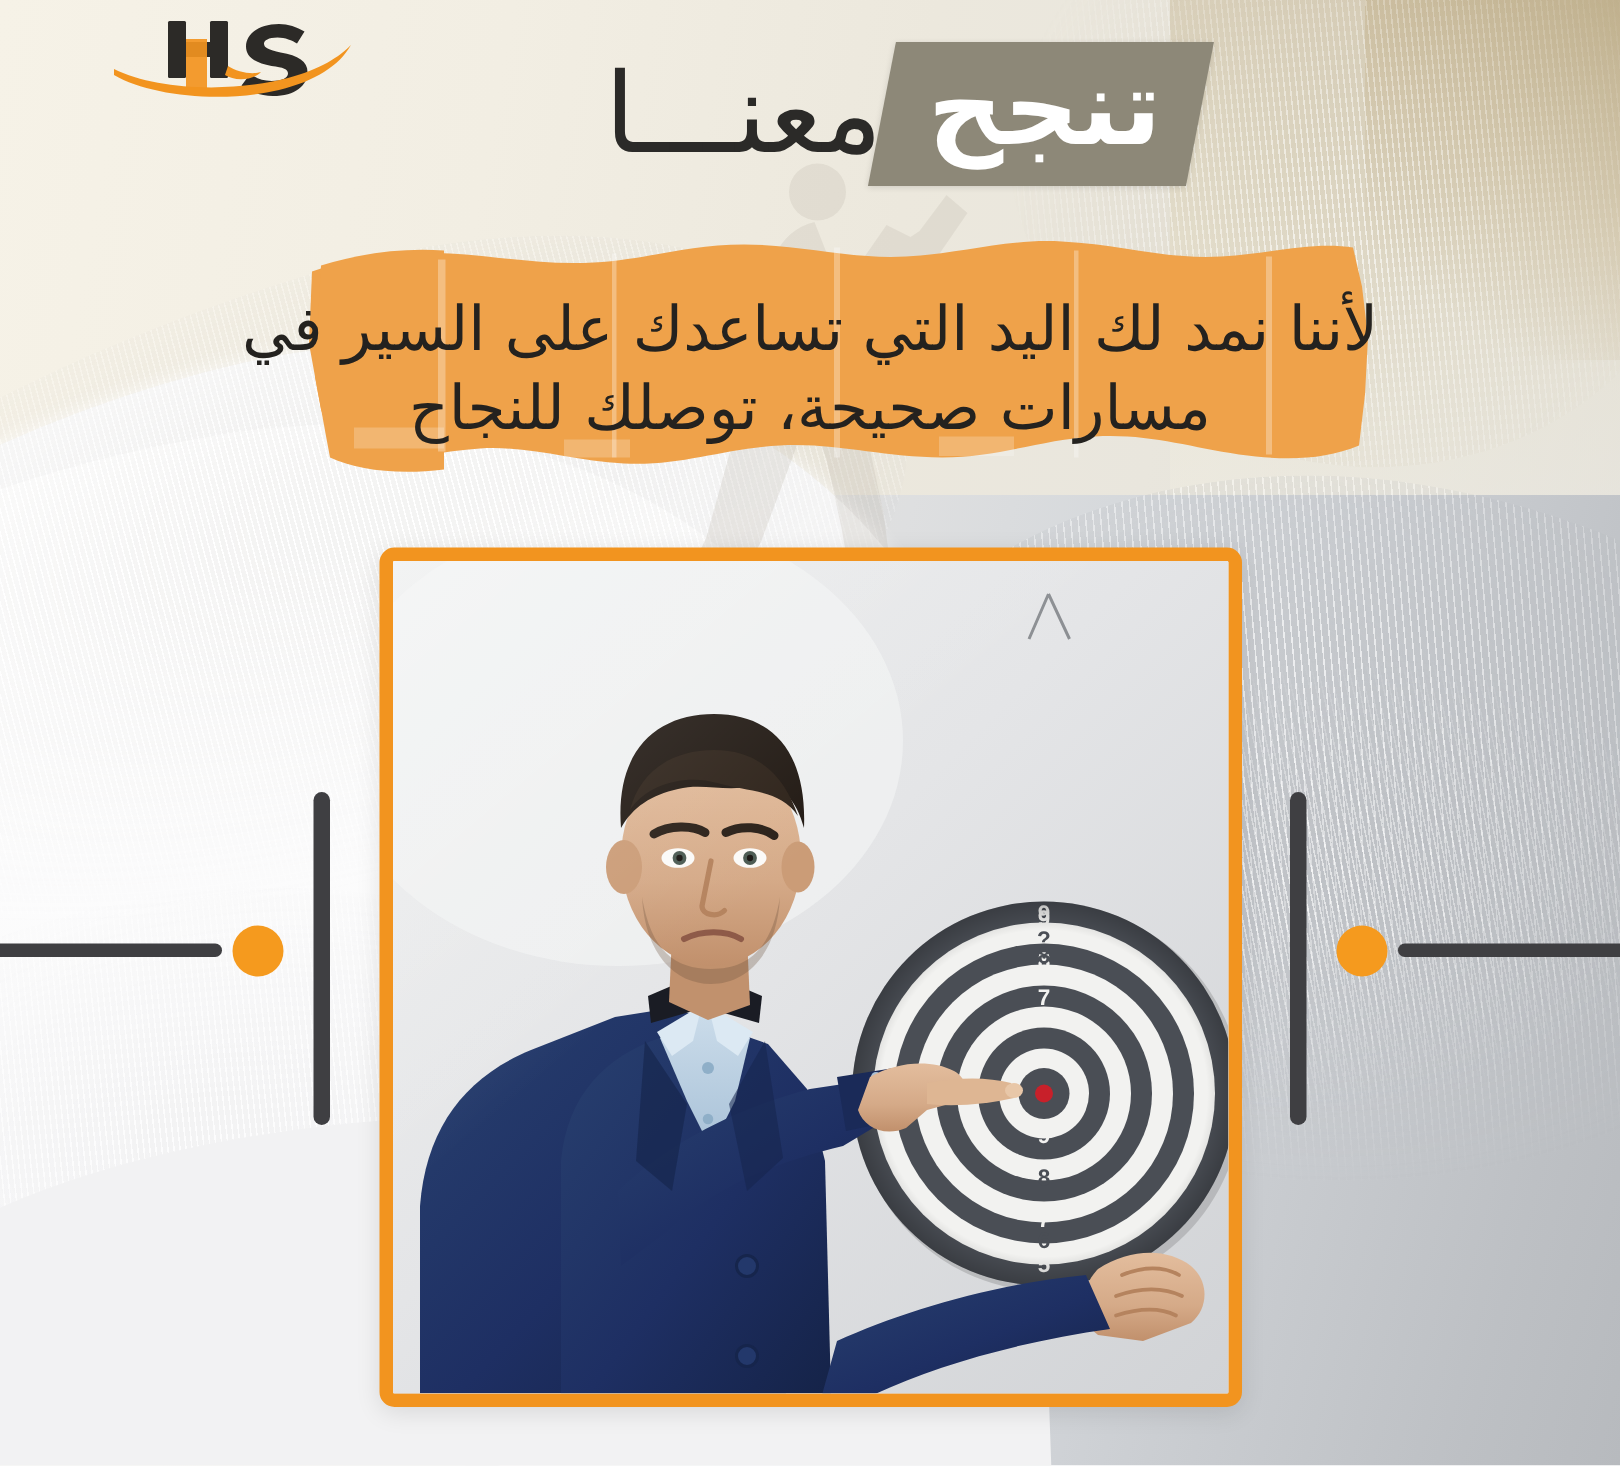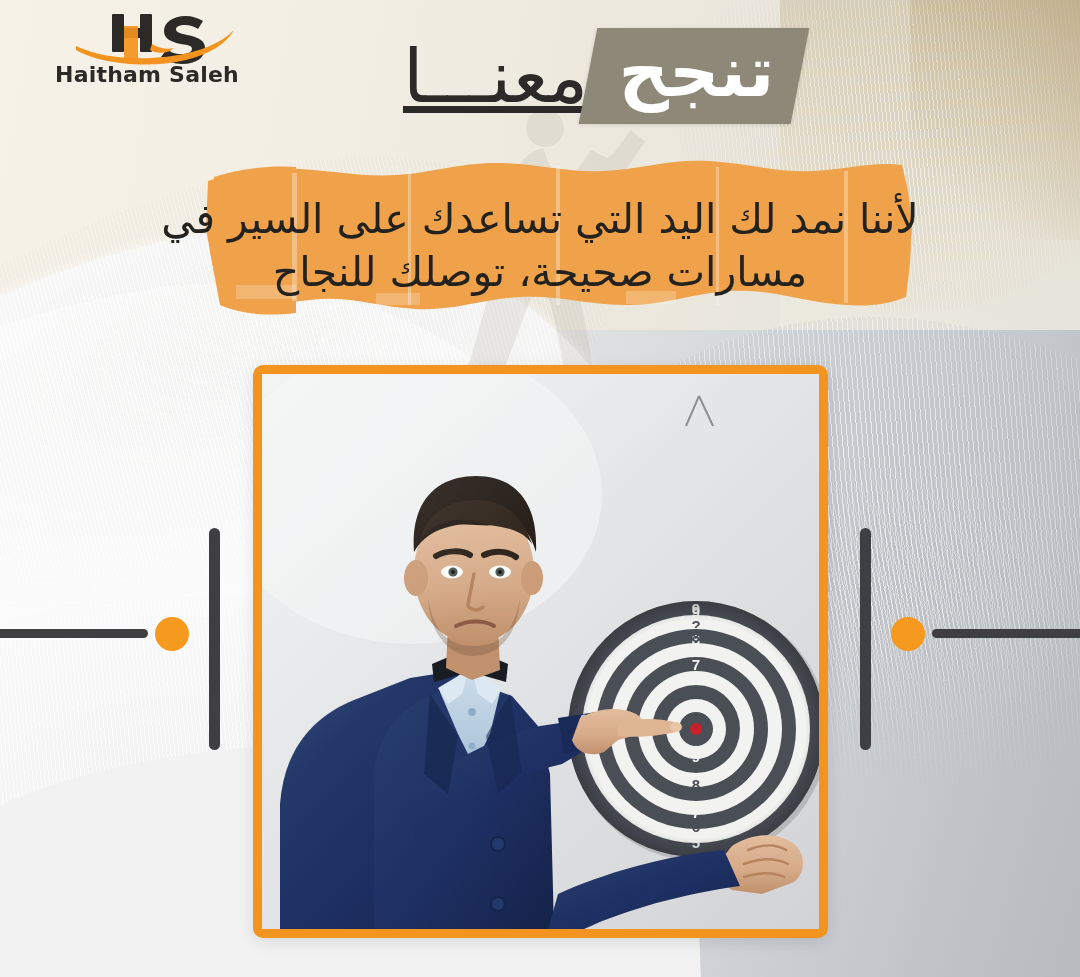--- a/index.html
+++ b/index.html
@@ -174,21 +174,20 @@
   .headline-word-plain {
     font-family: "DejaVu Sans", sans-serif;
     font-size: 74px;
     font-weight: 400;
     color: #2b2a28;
     letter-spacing: 0;
     line-height: 1;
     direction: rtl;
     white-space: nowrap;
     margin-left: 10px;
-    text-decoration: underline;
   }
   .headline-badge {
     position: relative;
     background: #8d8878;
     transform: skewX(-11deg);
     padding: 8px 26px 14px 30px;
     box-shadow: 0 1px 4px rgba(0,0,0,.12);
   }
   .headline-badge > span {
     display: block;
@@ -321,21 +320,20 @@
           <rect x="72" y="4" width="12" height="38" rx="1"></rect>
           <rect x="44" y="18" width="40" height="10"></rect>
           <path d="M118 6 C104 6 96 13 96 21 C96 28 102 32 113 34 C121 35 124 36 124 39 C124 42 120 44 113 44 C107 44 102 42 99 39 L93 47 C98 51 106 54 114 54 C129 54 137 47 137 38 C137 31 131 27 119 25 C111 23 108 22 108 19 C108 17 111 15 117 15 C122 15 127 17 130 19 L135 11 C130 8 124 6 118 6 Z"></path>
         </g>
 
         <path d="M8 36 C36 50 86 52 124 42 C146 36 158 28 166 20 C158 34 142 44 118 50 C80 59 32 54 8 40 Z" fill="#F2941F"></path>
         <path d="M56 16 C56 16 56 44 56 50 L70 50 C70 44 70 16 70 16 Z" fill="#F2941F" opacity="0.92"></path>
         <path d="M84 34 C90 38 100 40 106 38 C100 44 88 44 82 40 Z" fill="#F2941F"></path>
       </svg>
     </div>
-    <div class="logo-name">Haitham Saleh</div>
   </div>
 
   <div class="headline">
     <div class="headline-inner">
       <div class="headline-badge">
         <span>تنجح</span>
       </div>
       <div class="headline-word-plain">معنـــا</div>
     </div>
   </div>

